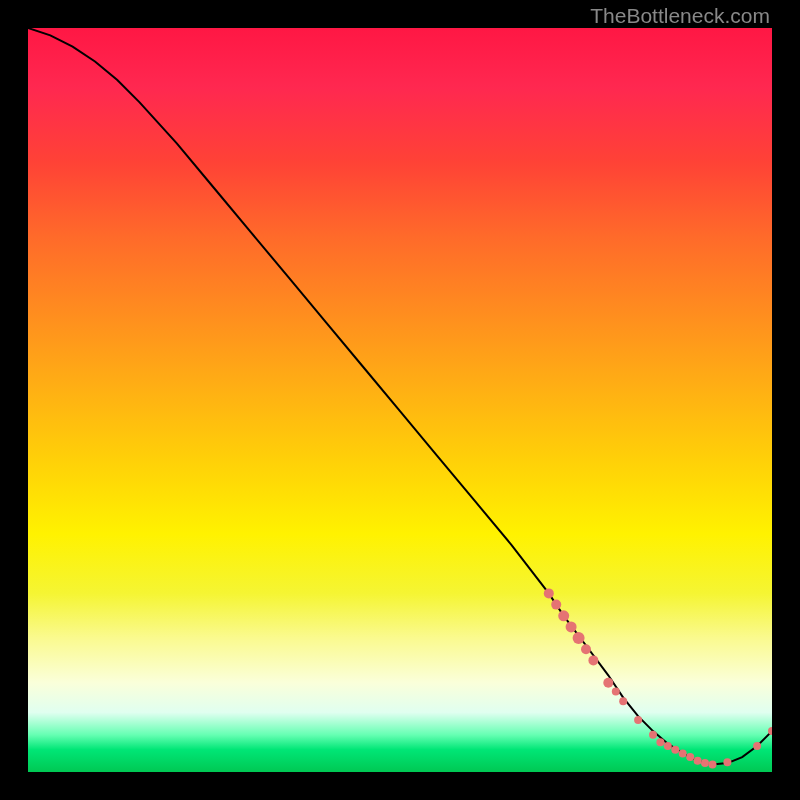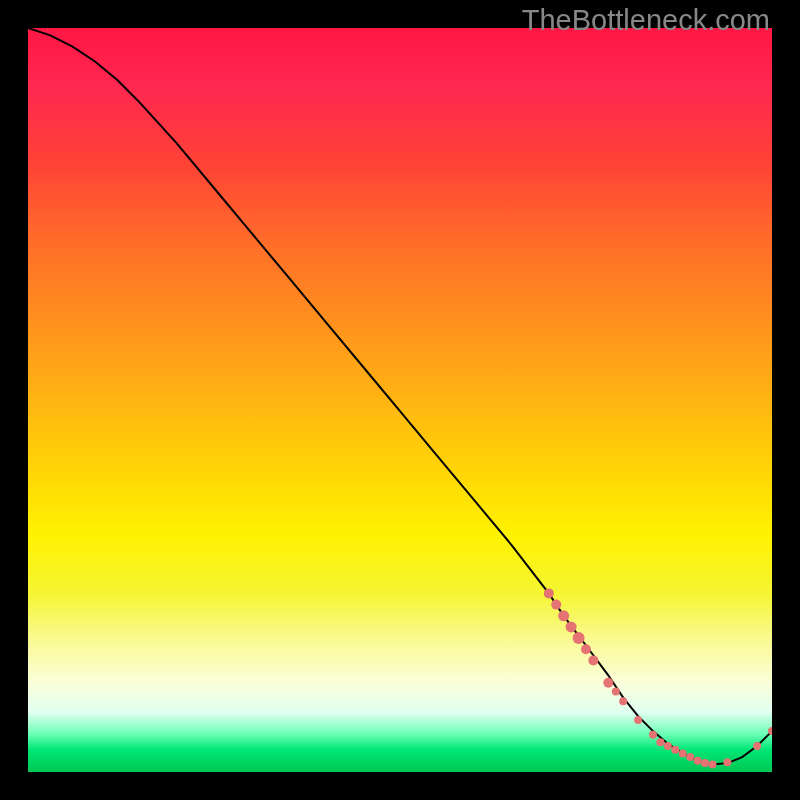--- a/index.html
+++ b/index.html
@@ -19,21 +19,21 @@
       top: 0;
       left: 0;
       width: 800px;
       height: 800px;
     }
     .attribution {
       position: absolute;
       top: 4px;
       right: 30px;
       color: #888;
-      font-size: 29px;
+      font-size: 21px;
       font-weight: normal;
       z-index: 10;
     }
     .plot-area {
       position: absolute;
       top: 28px;
       left: 28px;
       width: 744px;
       height: 744px;
       overflow: hidden;

